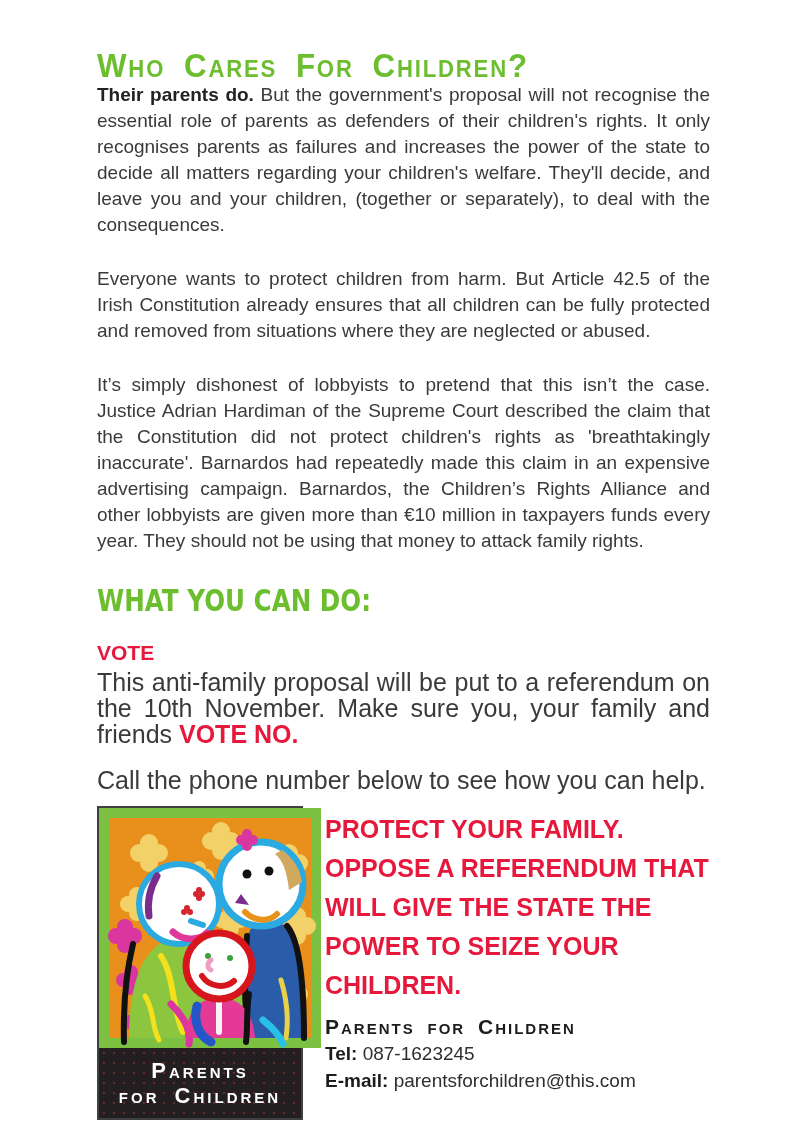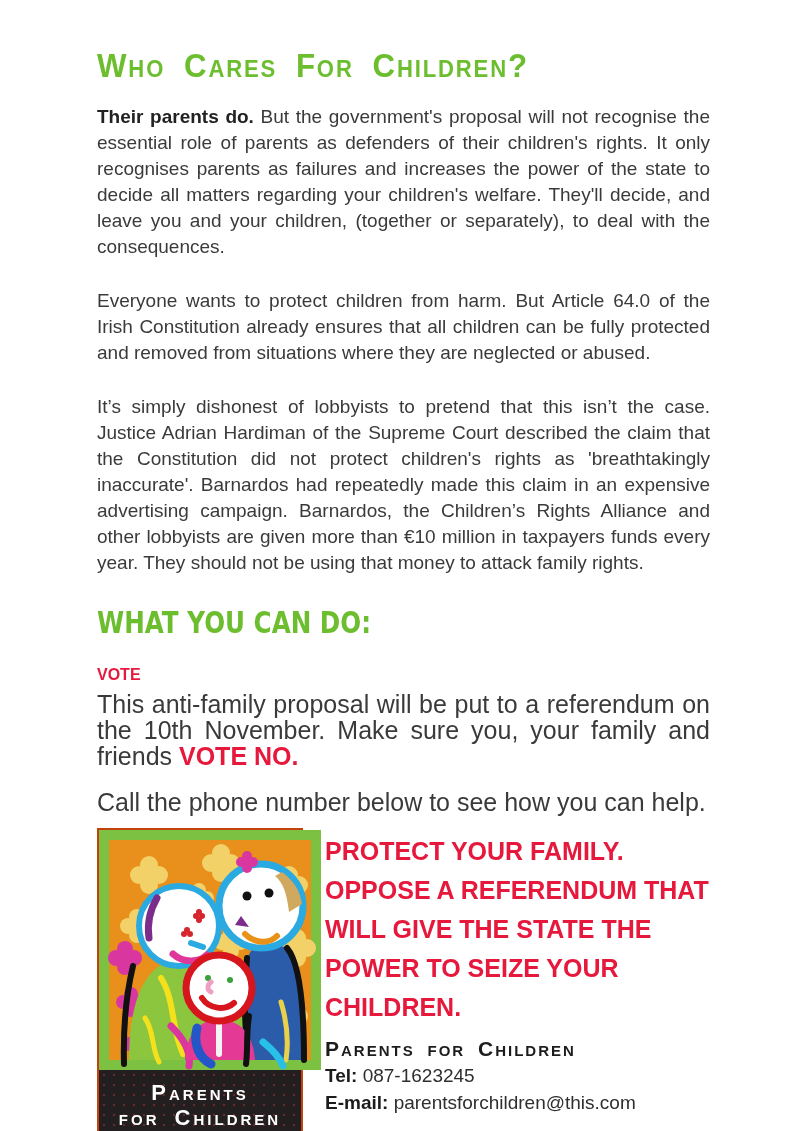--- a/index.html
+++ b/index.html
@@ -29,52 +29,52 @@
     transform-origin:left center;
     white-space:nowrap;
   }
   p.body {
     margin:0;
     margin-top:28px;
     font-size:19px;
     line-height:26px;
     text-align:justify;
   }
-  p.body.first { margin-top:22px; }
+  p.body.first { margin-top:0; }
   p.body b, p.body strong { color:#222; }
 
   h2.section {
     margin:0; margin-top:30px;
     font-family:"DejaVu Sans", sans-serif;
     font-weight:bold;
     font-size:30px;
     line-height:34px;
     letter-spacing:0px;
     color:#6cbe2e;
     transform:scaleX(0.82);
     transform-origin:left center;
     white-space:nowrap;
   }
   h3.sub {
     margin:0; margin-top:24px;
-    font-size:16px; line-height:22px;
+    font-size:21px; line-height:22px;
     font-weight:bold;
     color:#e6183c;
   }
   h3.sub.join { margin-top:15px; }
   p.after-sub { margin:0; margin-top:5px; font-size:25px; line-height:26px; text-align:justify; }
   p.after-sub.single { text-align:left;margin-top:20px; }
   .red-strong { color:#e6183c; font-weight:bold; }
 
   .bottom { margin-top:13px; display:flex; align-items:flex-start; }
 
   
   .logo {
     width:206px; height:314px;
-    background:#c2410c;
+    background:#404040;
     box-sizing:border-box;
     padding:2px;
     flex:0 0 auto;
   }
   .logo svg { display:block; }
   .logo-band {
     height:70px;
     background:#231e1f;
     background-image:radial-gradient(rgba(214,60,60,0.38) 1px, transparent 1.6px);
     background-size:10px 10px;
@@ -118,21 +118,21 @@
 </head>
 <body>
 
 <div class="page">
   <div class="content">
 
     <h1 class="title">Who Cares For Children?</h1>
 
     <p class="body first"><strong>Their parents do.</strong><span> But the government's proposal will not recognise the essential role of parents as defenders of their children's rights. It only recognises parents as failures and increases the power of the state to decide all matters regarding your children's welfare. They'll decide, and leave you and your children, (together or separately), to deal with the consequences.</span></p>
 
-    <p class="body">Everyone wants to protect children from harm. But Article 64.0 of the Irish Constitution already ensures that all children can be fully protected and removed from situations where they are neglected or abused.</p>
+    <p class="body">Everyone wants to protect children from harm. But Article 42.5 of the Irish Constitution already ensures that all children can be fully protected and removed from situations where they are neglected or abused.</p>
 
     <p class="body">It’s simply dishonest of lobbyists to pretend that this isn’t the case. Justice Adrian Hardiman of the Supreme Court described the claim that the Constitution did not protect children's rights as 'breathtakingly inaccurate'. Barnardos had repeatedly made this claim in an expensive advertising campaign. Barnardos, the Children’s Rights Alliance and other lobbyists are given more than €10 million in taxpayers funds every year. They should not be using that money to attack family rights.</p>
 
     <h2 class="section">WHAT YOU CAN DO:</h2>
 
     <h3 class="sub">VOTE</h3>
     <p class="after-sub"><span>This anti-family proposal will be put to a referendum on the 10th November. Make sure you, your family and friends </span><span class="red-strong">VOTE NO.</span></p>
 
     <p class="after-sub single">Call the phone number below to see how you can help.</p>
 

